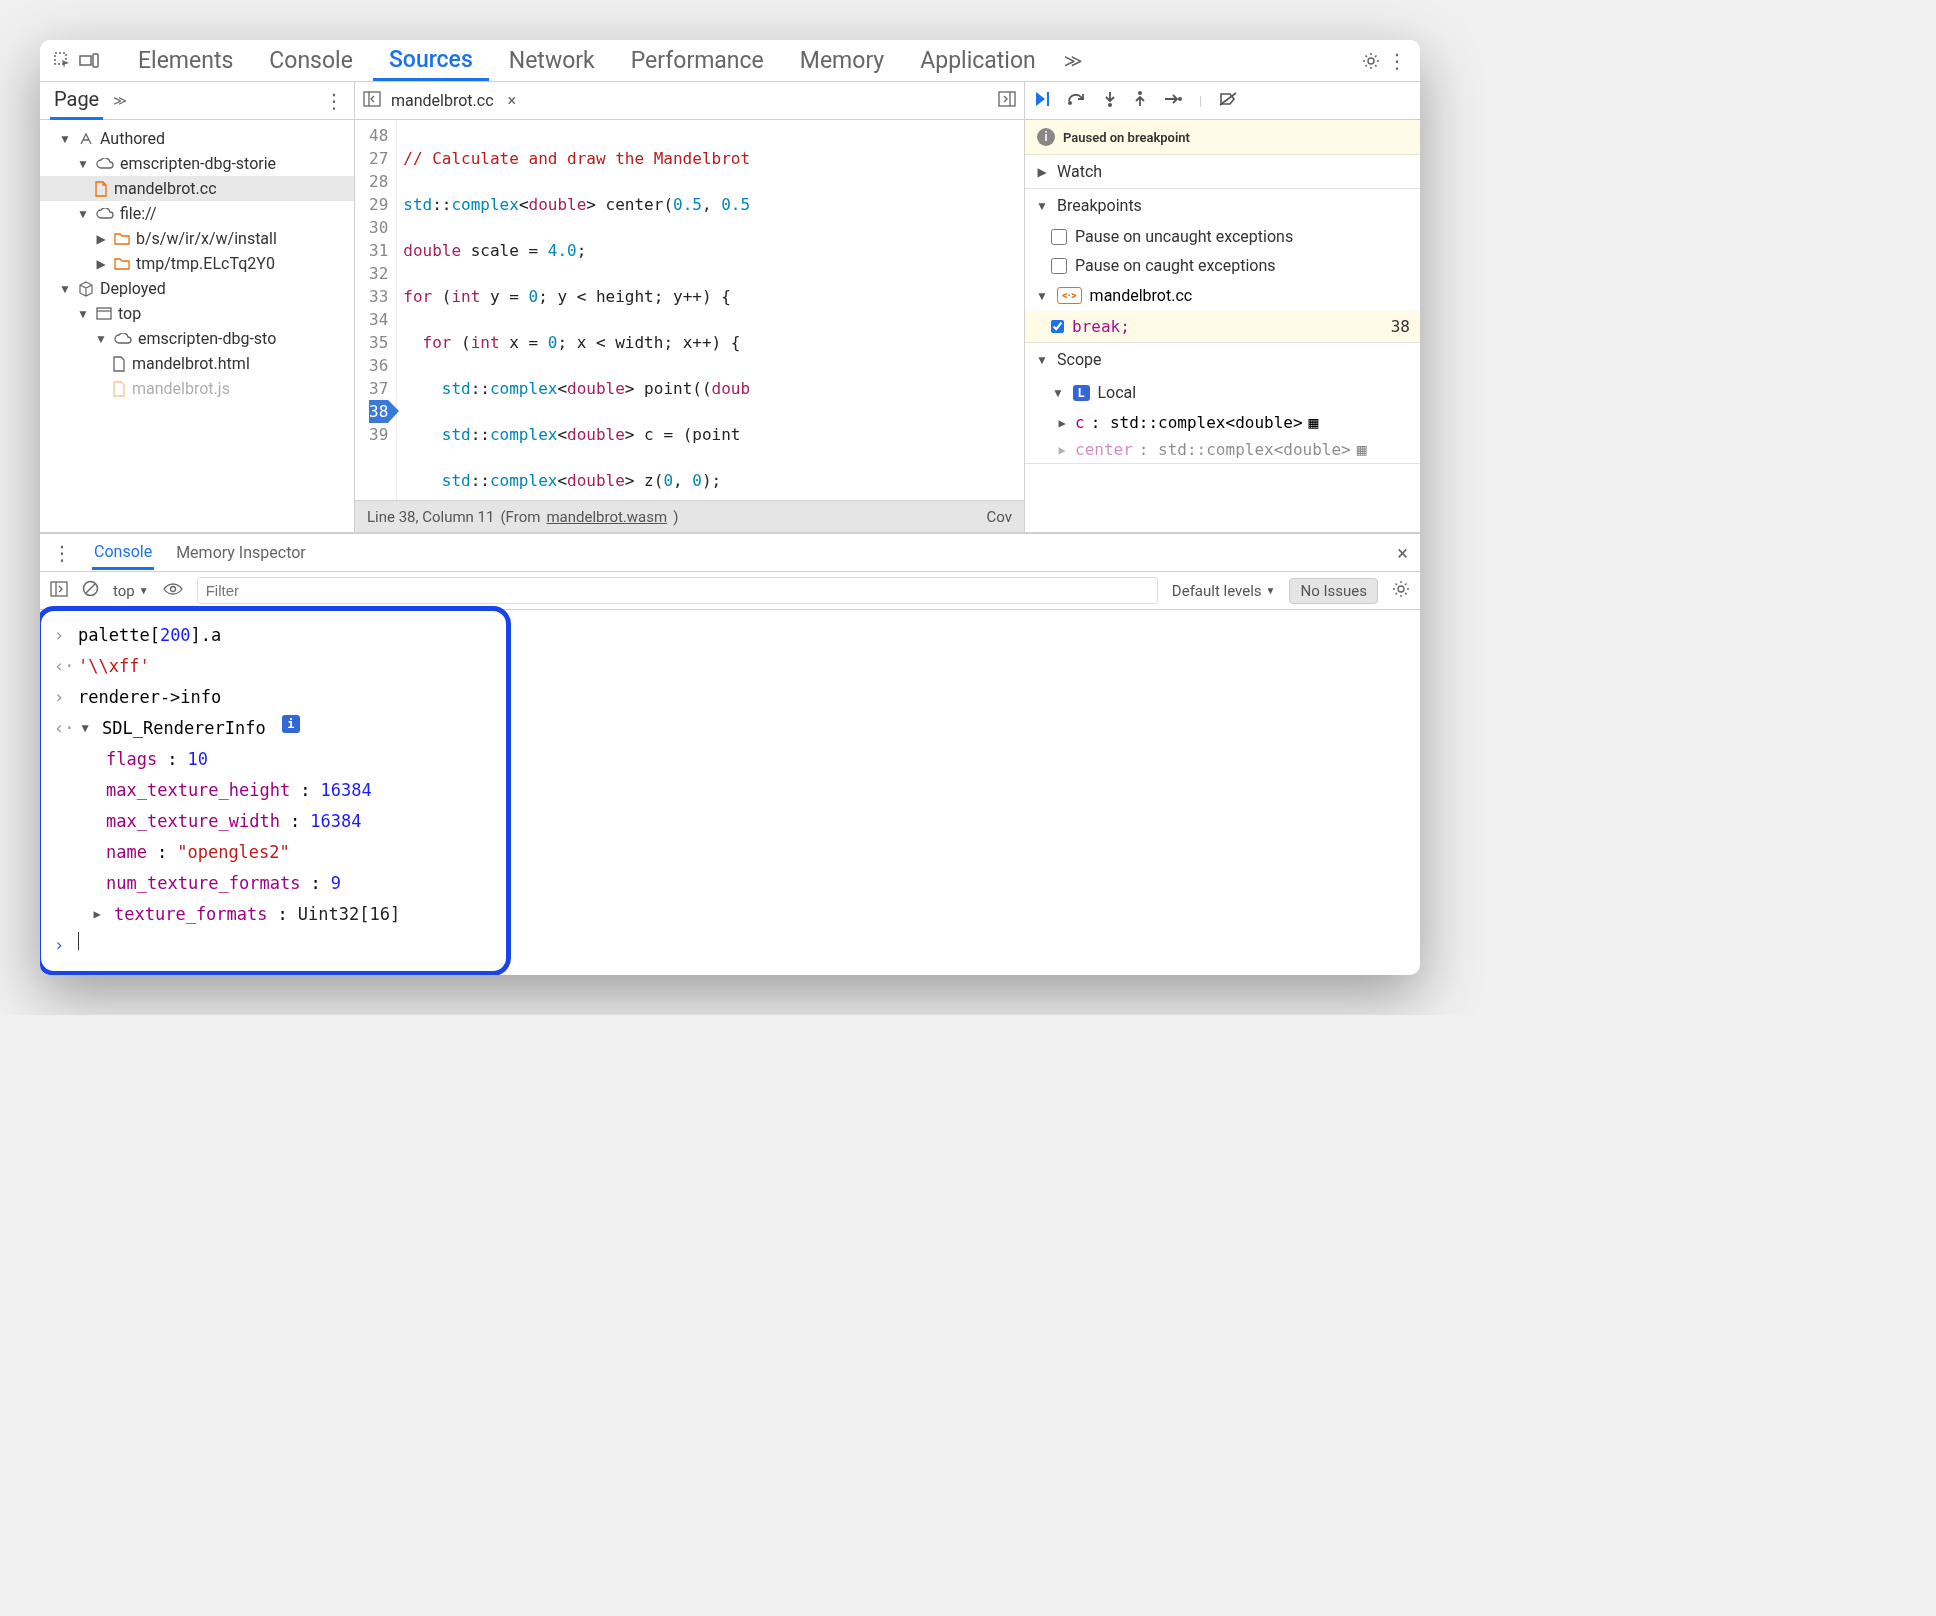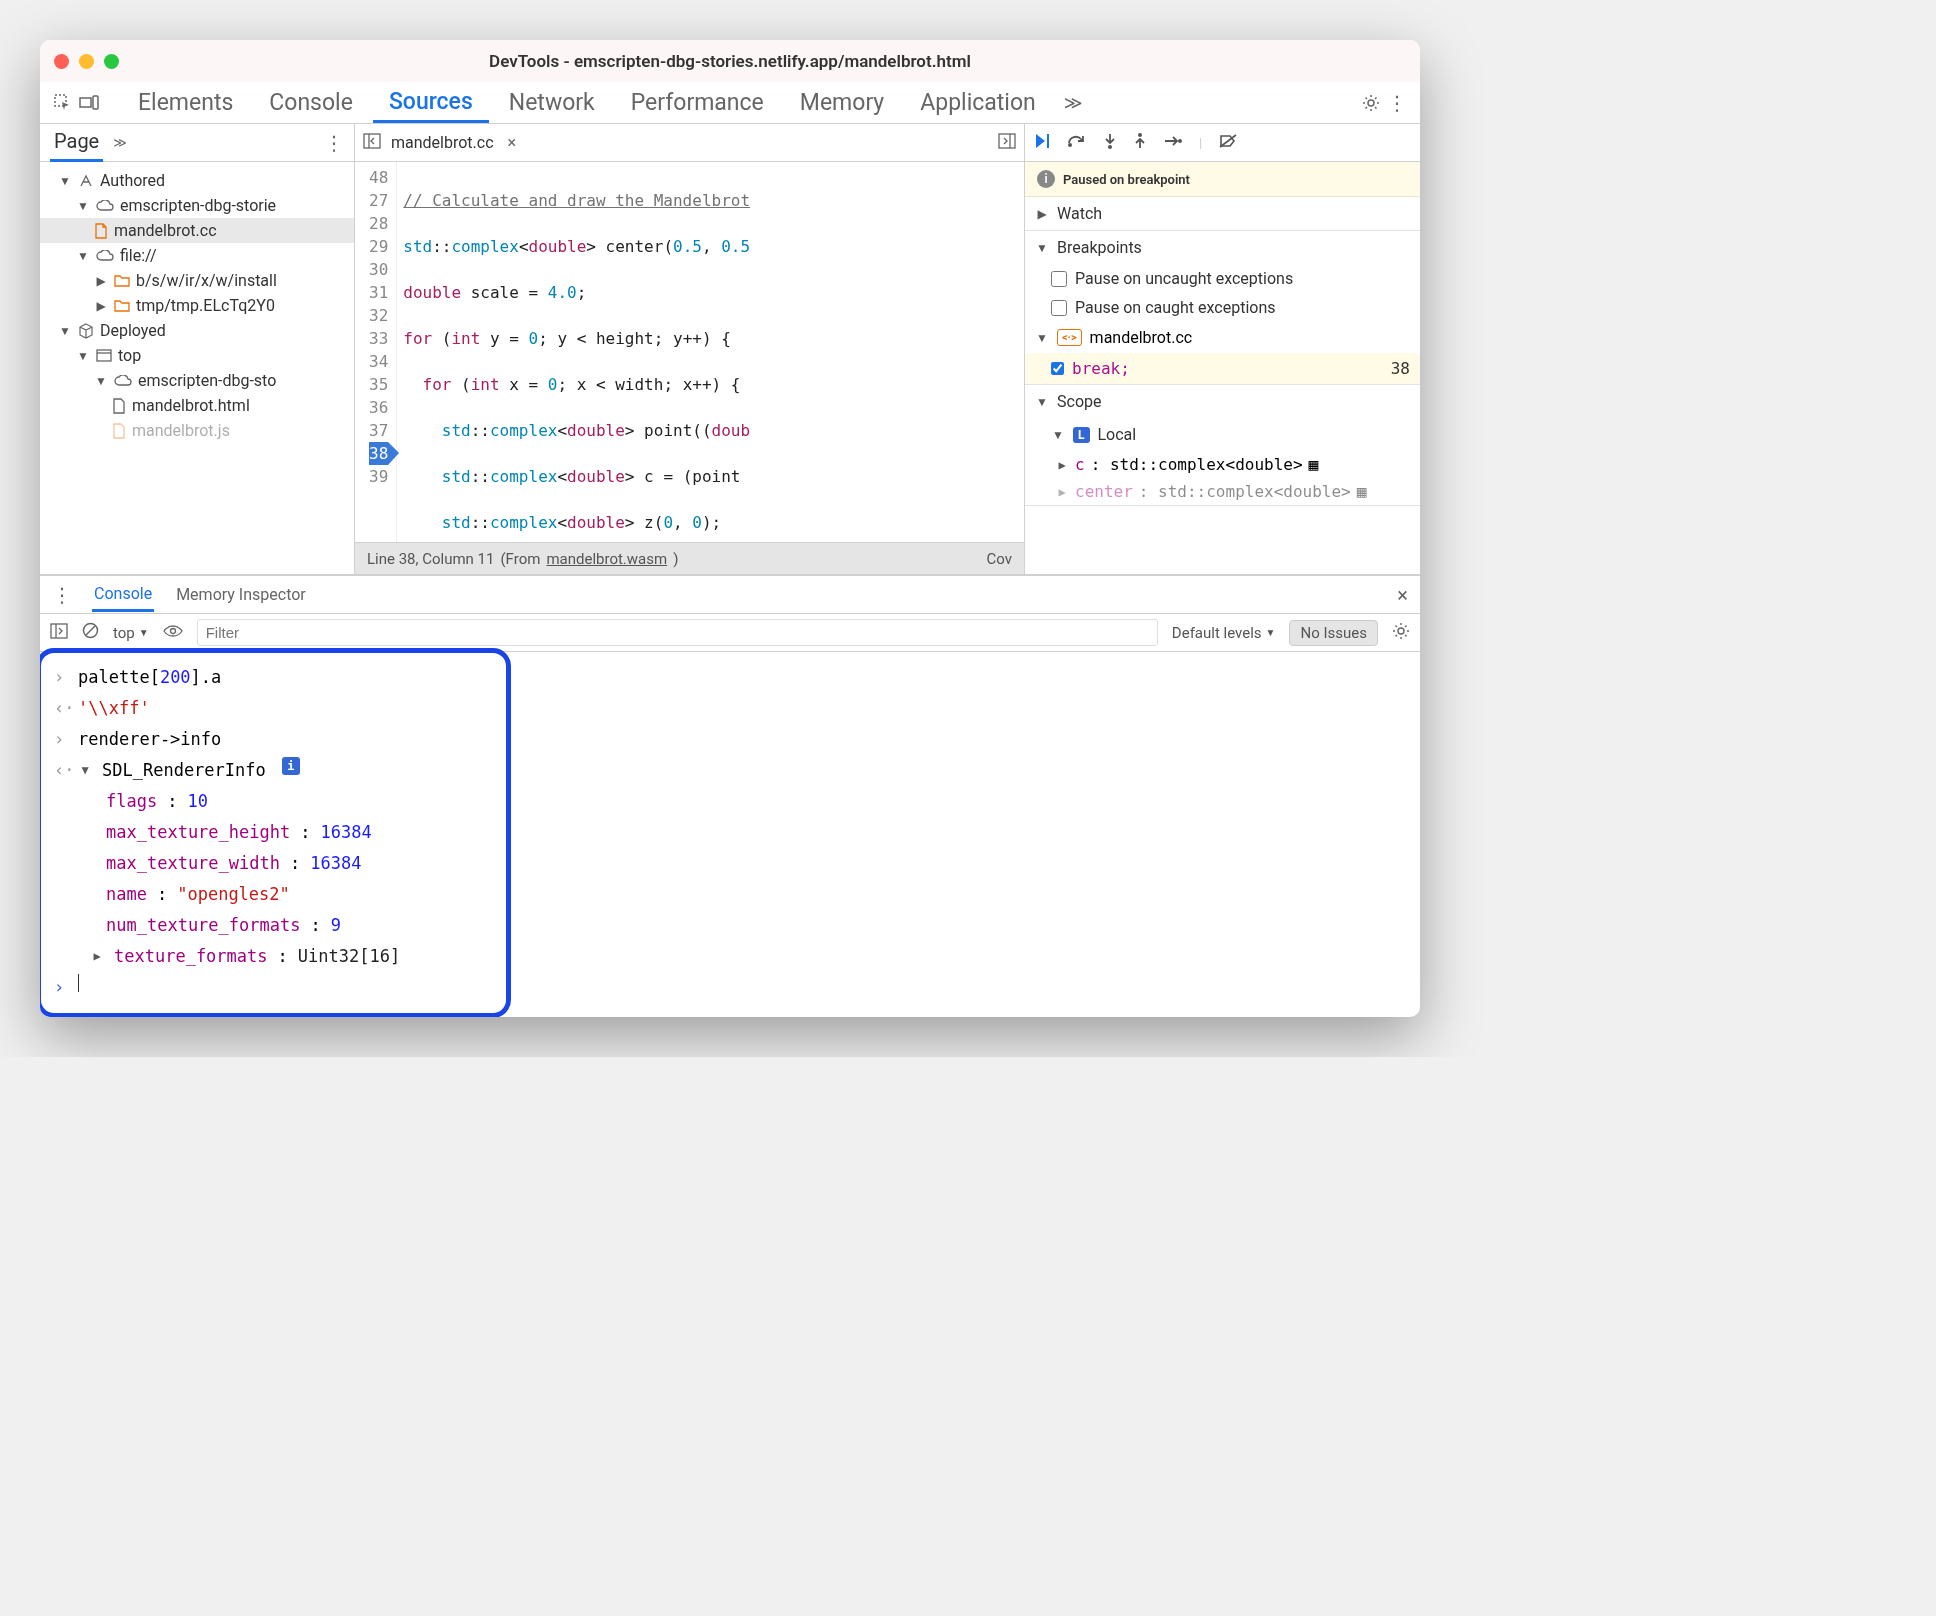--- a/index.html
+++ b/index.html
@@ -67,21 +67,21 @@
   .editor-tabs .fname { font-size:16px; color:#333;}
   .editor-tabs .x { color:#666; font-size:16px; margin-left:4px;}
   .editor-tabs .nav { margin-left:auto; color:#666;}
   .code-area { flex:1; display:flex; font-family: "SF Mono", Menlo, Consolas, monospace; font-size:16px; line-height:23px; overflow:hidden;}
   .gutter { background:#fff; color:#888; text-align:right; padding:4px 8px 4px 14px; border-right:1px solid #eee;}
   .gutter div { height:23px;}
   .code { padding:4px 0; white-space:pre; color:#222; }
   .code div { height:23px; padding-left:6px;}
   .gutter .cur-g { background:#3879d9; color:#fff; position:relative;}
   .gutter .cur-g::after { content:""; position:absolute; right:-11px; top:0; width:0;height:0; border-top:11px solid transparent; border-bottom:12px solid transparent; border-left:11px solid #3879d9;}
-  .kw{color:#a71d5d;} .ty{color:#0086b3;} .num{color:#0086b3;} .cmg{color:#737373;text-decoration:underline;}
+  .kw{color:#a71d5d;} .ty{color:#0086b3;} .num{color:#0086b3;} .cmg{color:#b91c1c;}
   .status-line { height:32px; border-top:1px solid #d0d0d0; display:flex; align-items:center; padding:0 12px; font-size:15px; color:#555; gap:6px; background:#e5e5e5;}
   .status-line .link { text-decoration:underline;}
 
   .dbg { width:395px; display:flex; flex-direction:column; }
   .dbg-toolbar { height:38px; border-bottom:1px solid #d0d0d0; display:flex; align-items:center; padding:0 8px; gap:16px; color:#555;}
   .dbg-toolbar svg { cursor:pointer;}
   .paused-banner { background:#fffbe6; padding:8px 12px; font-weight:600; color:#333; display:flex; align-items:center; gap:8px; border-bottom:1px solid #e8e8d0;}
   .paused-banner .pi { width:18px;height:18px;border-radius:50%; background:#888; color:#fff; display:inline-flex; align-items:center;justify-content:center; font-size:12px;}
   .dbg-sec { border-bottom:1px solid #e3e3e3; }
   .dbg-h { padding:7px 10px; display:flex; align-items:center; gap:8px; font-size:16px; color:#333; cursor:pointer;}
@@ -116,28 +116,20 @@
   .indent-c1{padding-left:52px;}
   .key{color:#a00080;} .val-num{color:#1a1aff;} .val-str{color:#c41a16;} .val-ty{color:#222;}
   .info-badge { background:#3367d6; color:#fff; border-radius:3px; width:18px;height:18px; display:inline-flex;align-items:center;justify-content:center; font-size:12px; font-weight:700; margin-left:6px;}
   .prompt-line .cursor { display:inline-block; width:1px; height:18px; background:#333; vertical-align:middle;}
 </style>
 </head>
 <body>
 
 <div class="window">
 
-  <div class="titlebar">
-    <div class="traffic">
-      <div class="tl red"></div>
-      <div class="tl yellow"></div>
-      <div class="tl green"></div>
-    </div>
-    <div class="title-text">DevTools - emscripten-dbg-stories.netlify.app/mandelbrot.html</div>
-  </div>
 
   <div class="main-tabs">
     <span class="icon-btn">
       <svg width="18" height="18" viewBox="0 0 18 18">
           <rect x="1" y="1" width="11" height="11" fill="none" stroke="#666" stroke-width="1.5" stroke-dasharray="2 2"></rect>
           <path d="M8 8 L15 11 L11 12 L10 16 Z" fill="#666"></path>
         </svg>
     </span>
     <span class="icon-btn">
       <svg width="20" height="16" viewBox="0 0 20 16">

